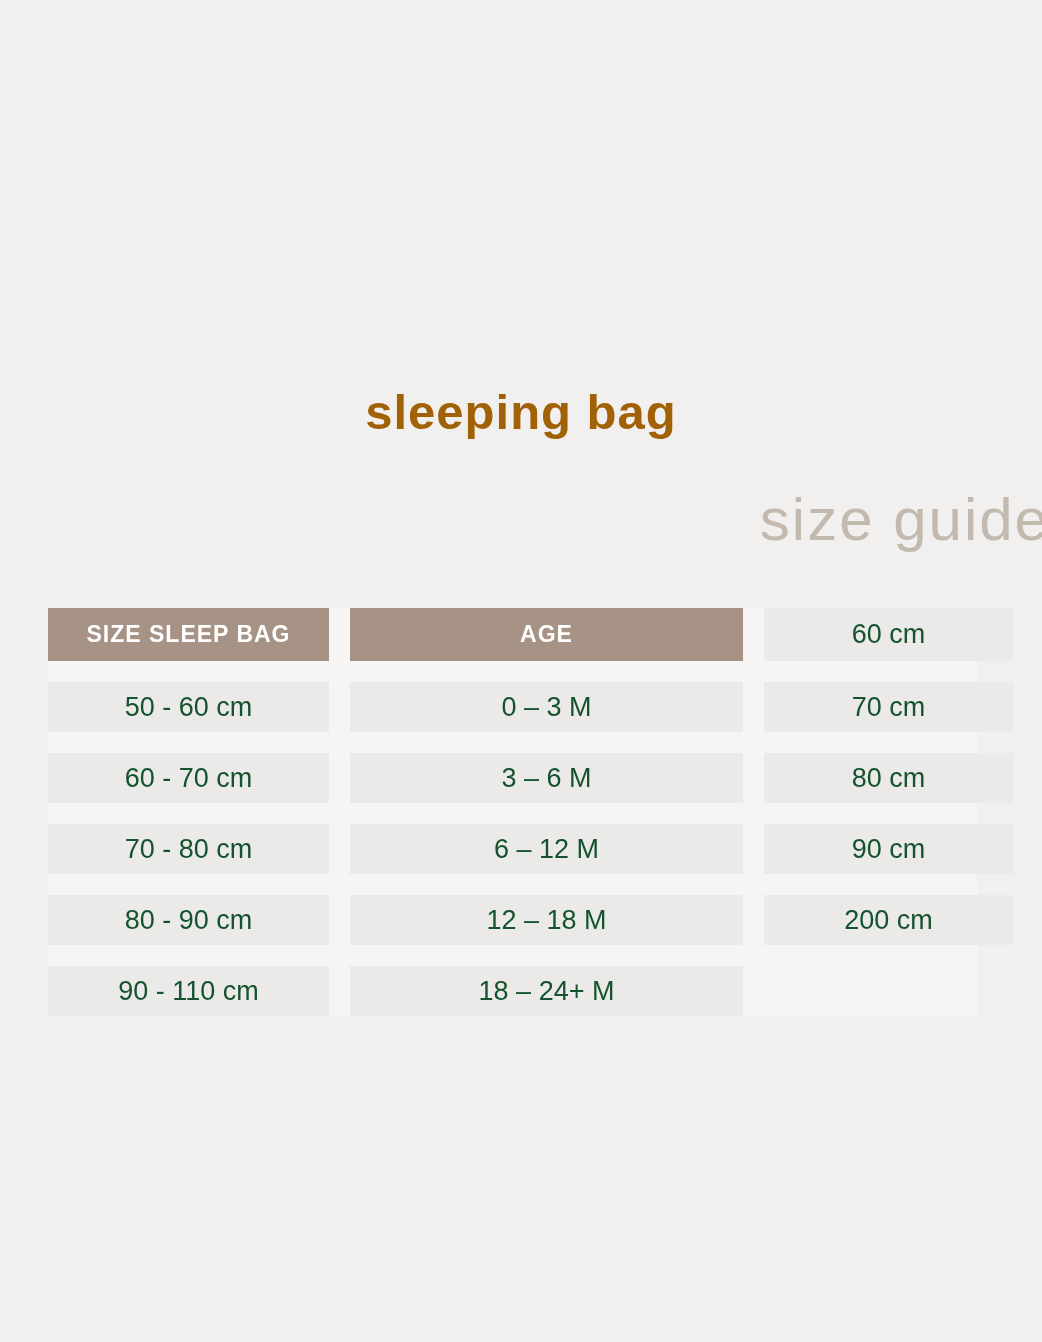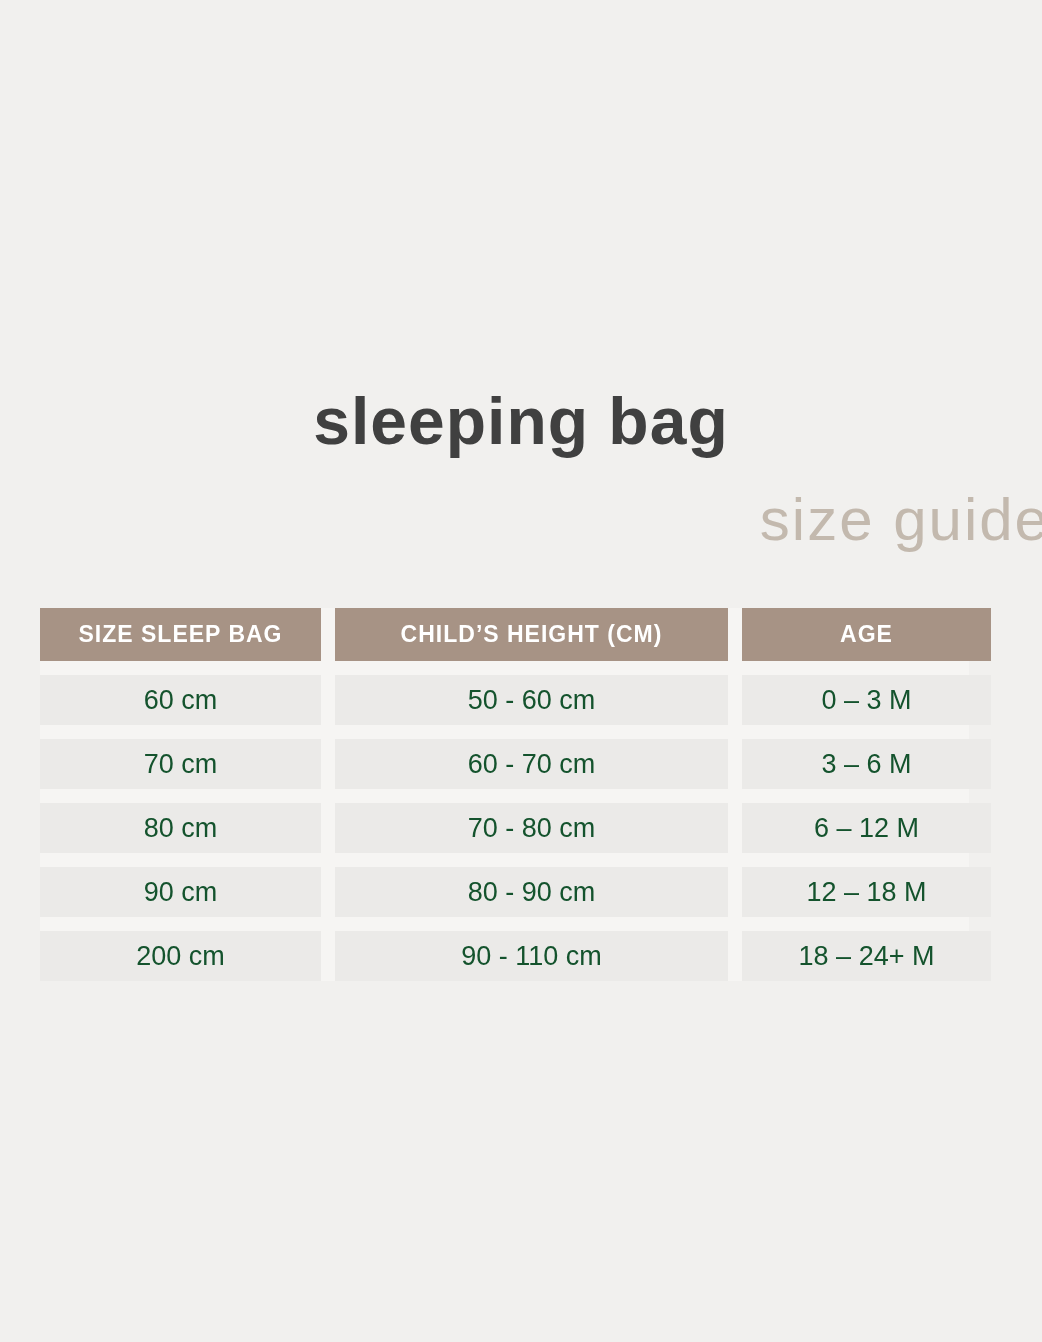--- a/index.html
+++ b/index.html
@@ -18,47 +18,47 @@
     width: 1042px;
     height: 1342px;
   }
   .title {
     position: absolute;
     top: 388px;
     left: 0;
     width: 100%;
     margin: 0;
     text-align: center;
-    font-size: 66px;
+    font-size: 49px;
     font-weight: bold;
     letter-spacing: 1px;
-    color: #404040;
+    color: #a16207;
     line-height: 1.0;
   }
   .subtitle {
     position: absolute;
     top: 482px;
     left: 0;
     width: 100%;
     margin: 8px;
     text-align: right;
     font-size: 60px;
     font-weight: normal;
     letter-spacing: 2px;
     color: #c3b9ae;
     line-height: 1.0;
   }
   .size-table {
     position: absolute;
     top: 608px;
-    left: 40px;
+    left: 48px;
     display: grid;
     grid-template-columns: 281px 393px 249px;
     grid-template-rows: 53px repeat(5, 50px);
-    gap: 14px;
+    gap: 21px;
     background: #f6f5f3;
     width: 929px;
   }
   .th {
     background: #a79385;
     color: #ffffff;
     font-weight: bold;
     font-size: 23px;
     letter-spacing: 1px;
     display: flex;
@@ -76,21 +76,20 @@
   }
 </style>
 </head>
 <body>
 
 <div class="page">
   <h1 class="title">sleeping bag</h1>
   <h2 class="subtitle">size guide</h2>
   <div class="size-table" id="size-table">
       <div class="th">SIZE SLEEP BAG</div>
-      <div class="th">CHILD’S HEIGHT (CM)</div>
       <div class="th">AGE</div>
       <div class="td">60 cm</div>
       <div class="td">50 - 60 cm</div>
       <div class="td">0 – 3 M</div>
       <div class="td">70 cm</div>
       <div class="td">60 - 70 cm</div>
       <div class="td">3 – 6 M</div>
       <div class="td">80 cm</div>
       <div class="td">70 - 80 cm</div>
       <div class="td">6 – 12 M</div>

